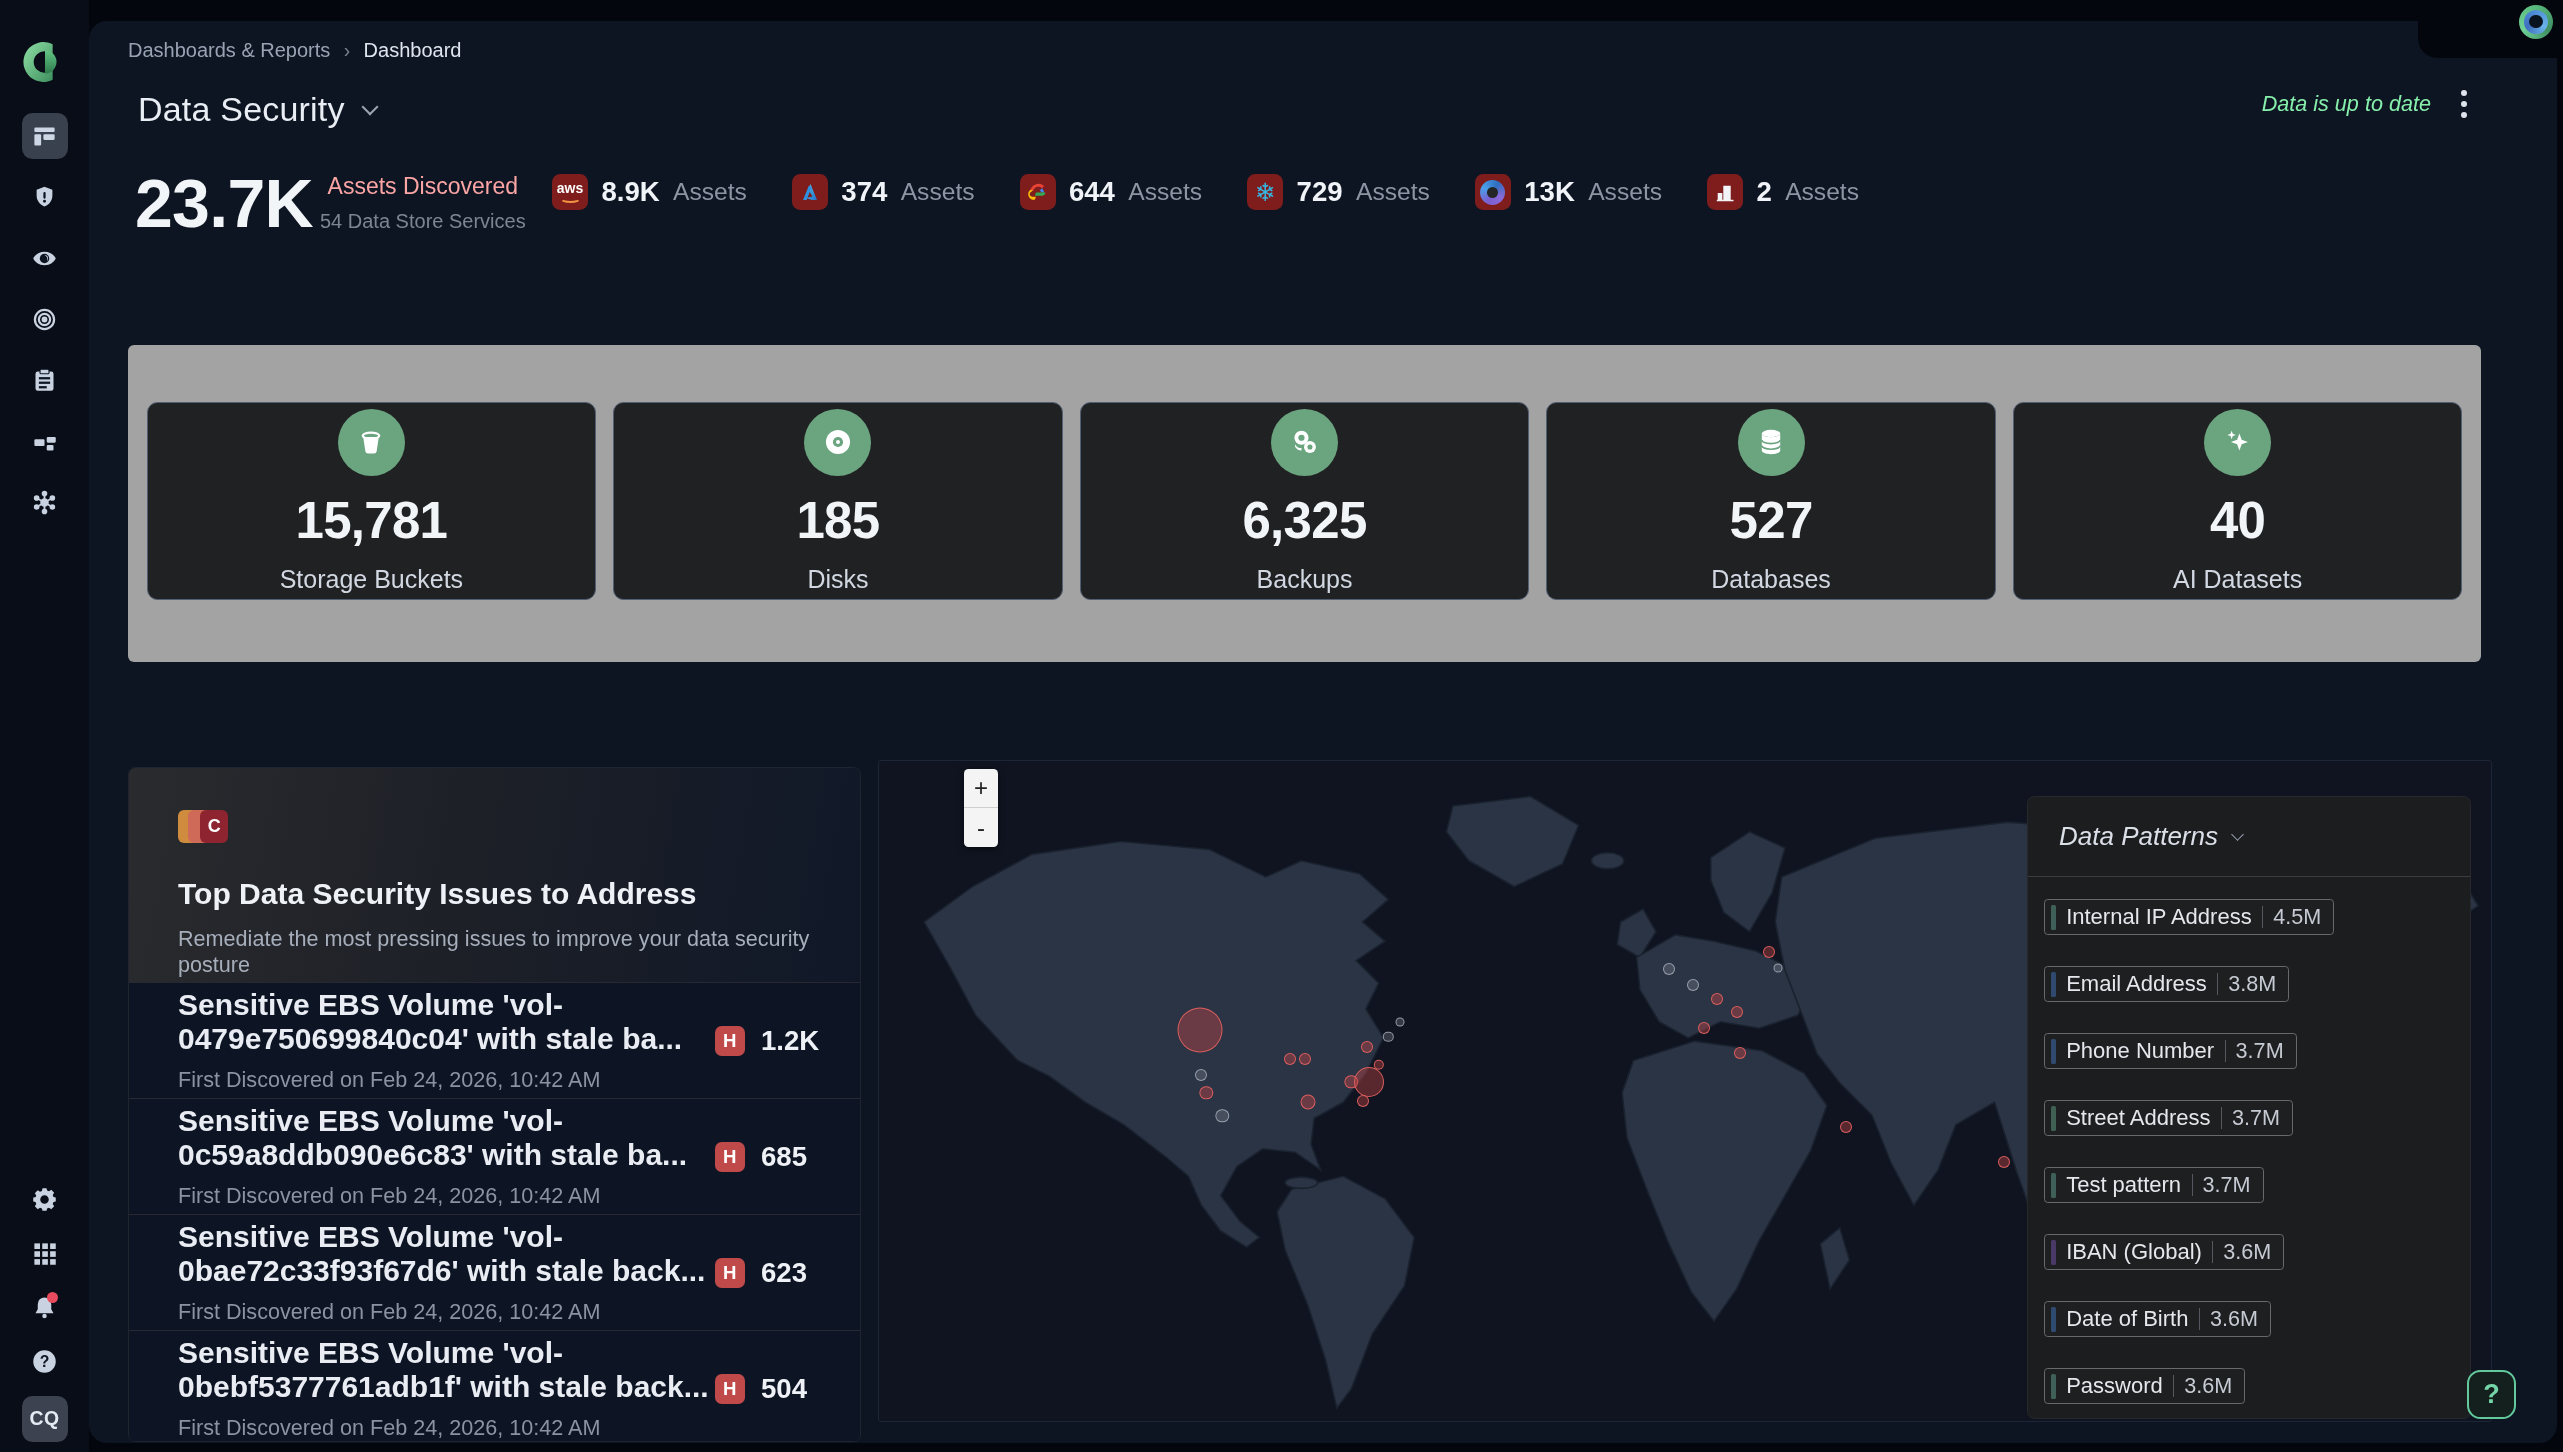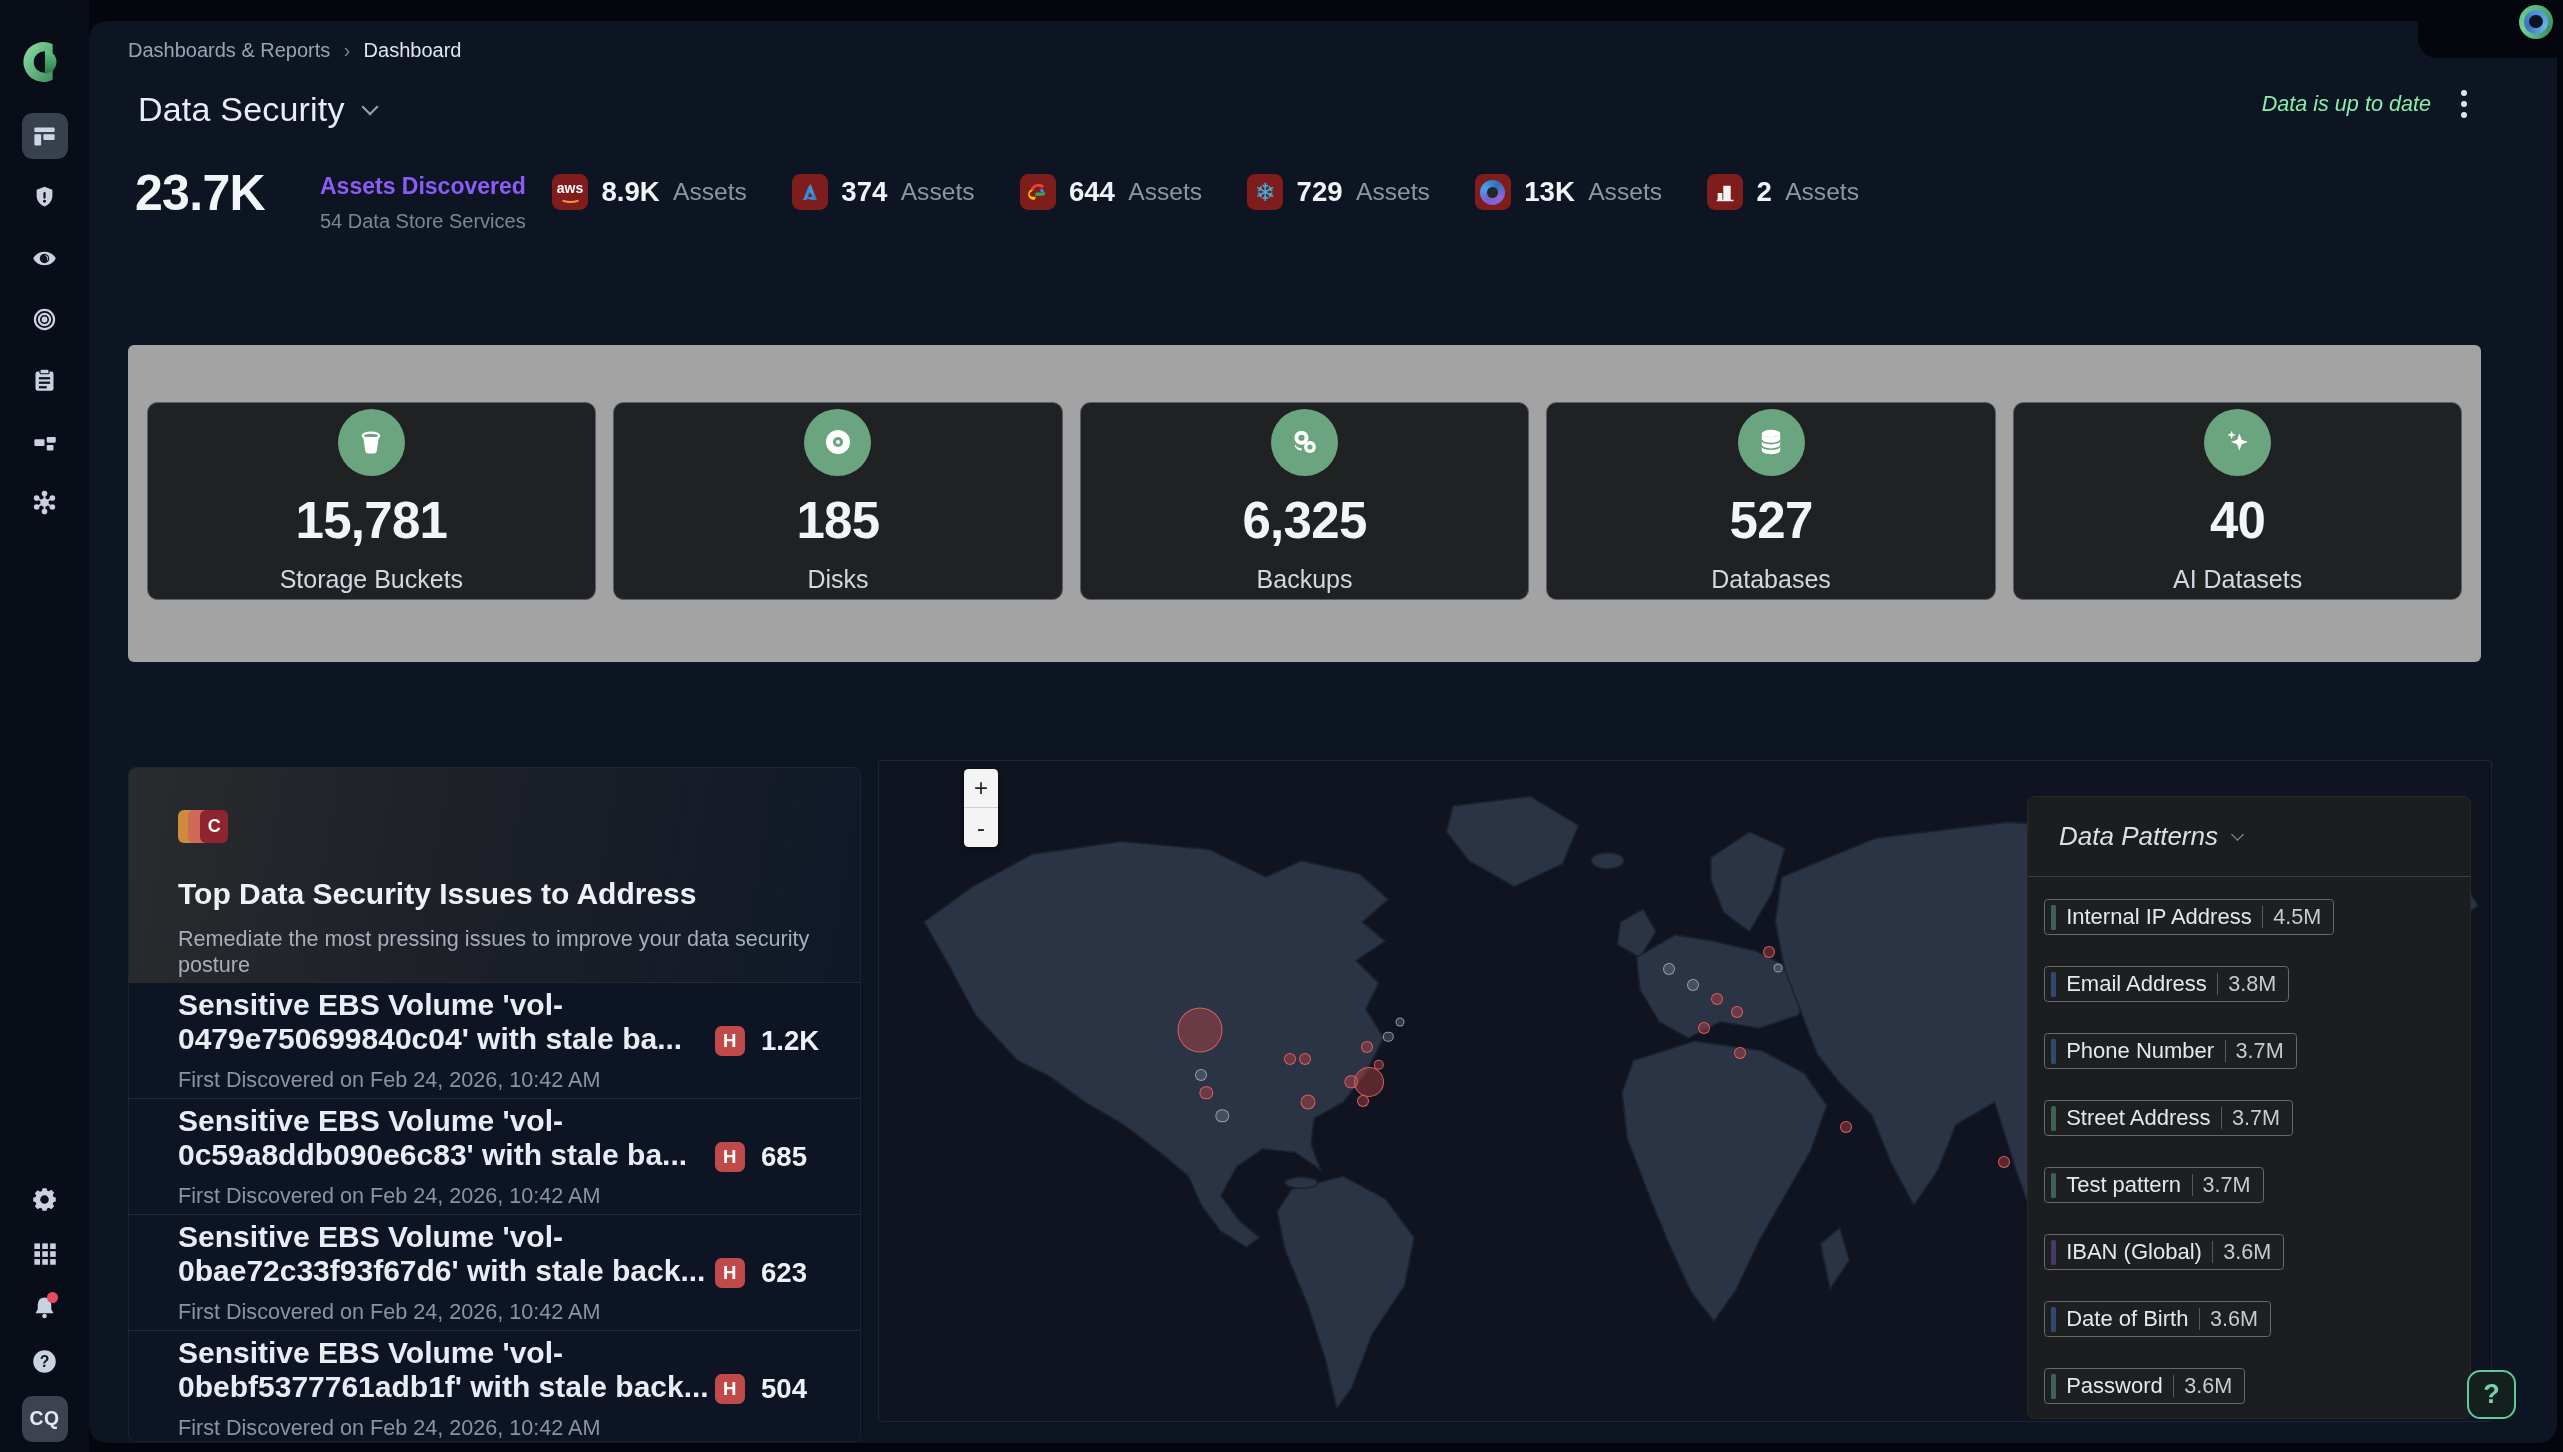--- a/index.html
+++ b/index.html
@@ -39,23 +39,23 @@
   .status-row { position:absolute; top:64px; right:83px; display:flex; align-items:center; gap:22.3px; }
   .status-text { font-style:italic; font-size:21.6px; color:#86efac; }
   .kebab { display:flex; flex-direction:column; gap:5.2px; padding:4.5px 7.4px; cursor:pointer; }
   .kebab i { width:6px; height:6px; border-radius:50%; background:#dfe4ec; }
   .title-row { position:absolute; left:49px; top:69px; display:flex; align-items:center; gap:19.4px; cursor:pointer; }
   .page-title { font-size:34px; font-weight:400; color:#e9edf4; letter-spacing:0.2px; }
   .chev { width:12px; height:12px; border-right:2.2px solid #9aa3b2; border-bottom:2.2px solid #9aa3b2; transform:rotate(45deg); margin-top:-6px; }
 
   
   .stats { position:absolute; left:46px; top:146px; height:82px; width:2308px; }
-  .stat-total { position:absolute; left:0; top:-3px; font-size:50px; font-weight:700; color:#f2f5f8; letter-spacing:-0.7px; }
+  .stat-total { position:absolute; left:0; top:-3px; font-size:68px; font-weight:700; color:#f2f5f8; letter-spacing:-0.7px; }
   .stat-lbls { position:absolute; left:185px; top:6px; }
-  .stat-lbl { font-size:23px; font-weight:700; color:#8b5cf6;text-align:center; }
+  .stat-lbl { font-size:23px; font-weight:400; color:#fca5a5;text-align:center; }
   .stat-sub { font-size:20px; color:#7d8595; margin-top:10.4px; }
   .providers { position:absolute; left:417px; top:7.4px; display:flex; gap:45px; align-items:center; }
   .provider { display:flex; align-items:center; gap:13.4px; }
   .ptile { width:36px; height:36px; border-radius:8.2px; background:#7f1d1d; display:flex; align-items:center; justify-content:center; overflow:hidden; }
   .pval { font-size:27.6px; font-weight:700; color:#f0f3f7; }
   .psuf { font-size:24.6px; color:#8d95a5; }
   .aws-glyph { display:flex; flex-direction:column; align-items:center; }
   .aws-glyph b { color:#fff; font-size:14px; font-weight:700; line-height:12.7px; }
   .aws-smile { width:21px; height:9px; border:2.2px solid transparent; border-bottom-color:#f49342; border-radius:50%; }
   .ms-swirl { width:25px; height:25px; border-radius:50%; background:conic-gradient(from 210deg,#7a5fd0,#4aa0e8,#2f6fc0,#8a6ad8,#7a5fd0); display:flex; align-items:center; justify-content:center; }

